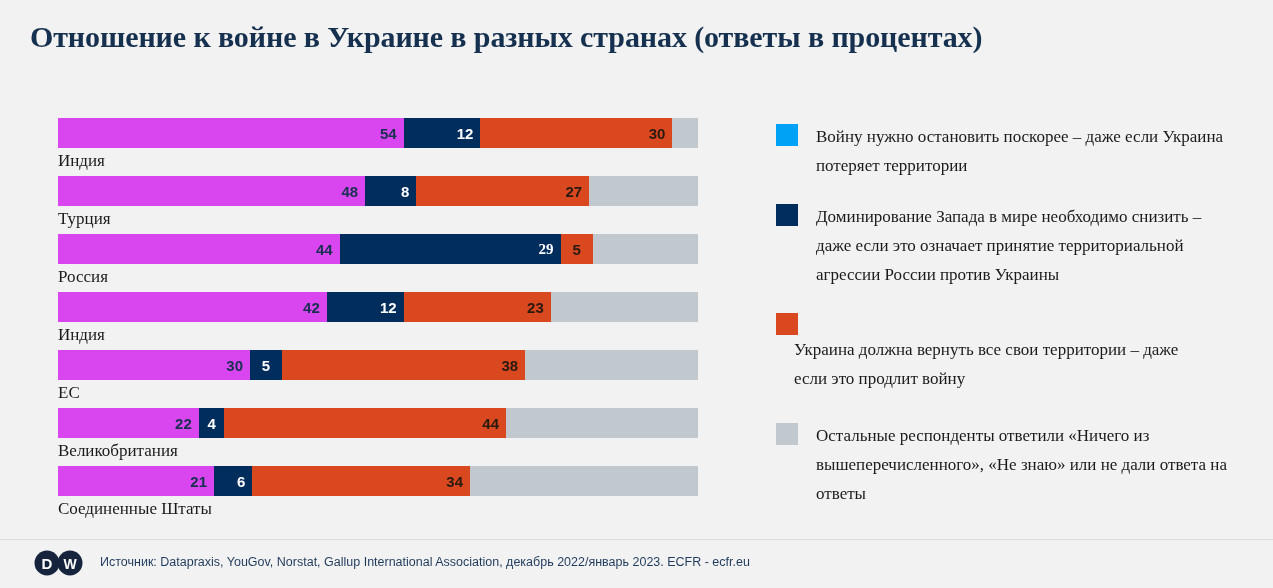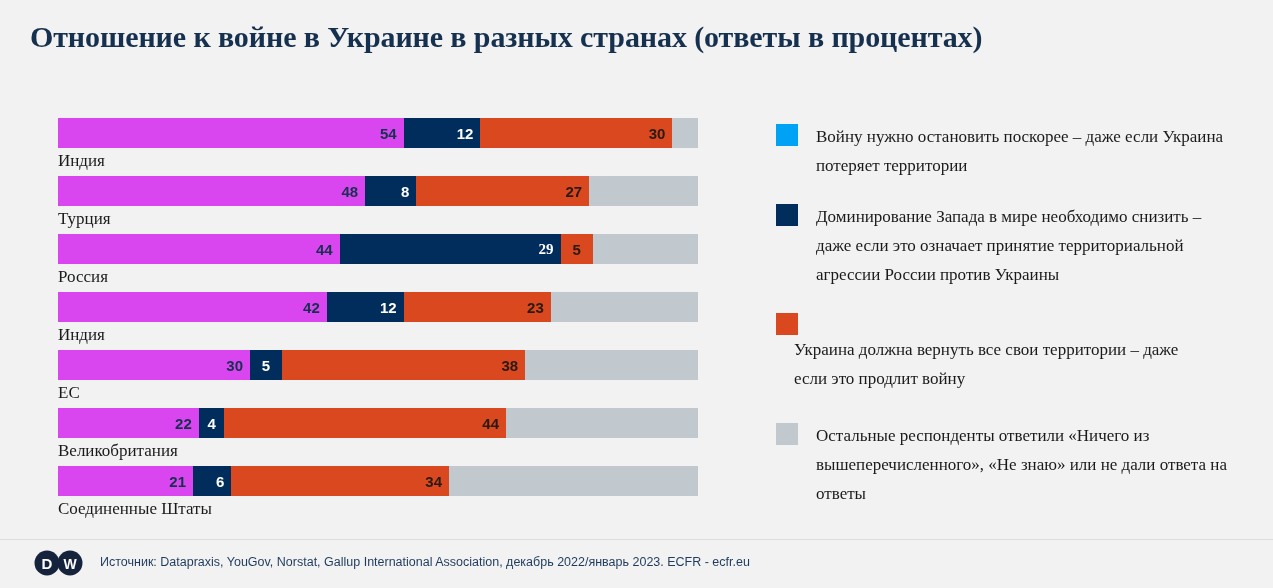--- a/index.html
+++ b/index.html
@@ -166,21 +166,21 @@
     <div class="row">
       <div class="bar">
         <div class="seg blue" style="width: 140.8px;">22</div>
         <div class="seg navy narrow" style="width: 25.6px;">4</div>
         <div class="seg orange" style="width: 281.6px;">44</div>
       </div>
       <div class="country">Великобритания</div>
     </div>
     <div class="row">
       <div class="bar">
-        <div class="seg blue" style="width: 135px;">21</div>
+        <div class="seg blue" style="width: 156px;">21</div>
         <div class="seg navy" style="width: 38.4px;">6</div>
         <div class="seg orange" style="width: 217.6px; padding-left: 41px;">34</div>
       </div>
       <div class="country">Соединенные Штаты</div>
     </div>
   </div>
 
 <div class="legend" id="legend-root">
     <div class="legend-item">
       <div class="swatch sw-blue"></div>

